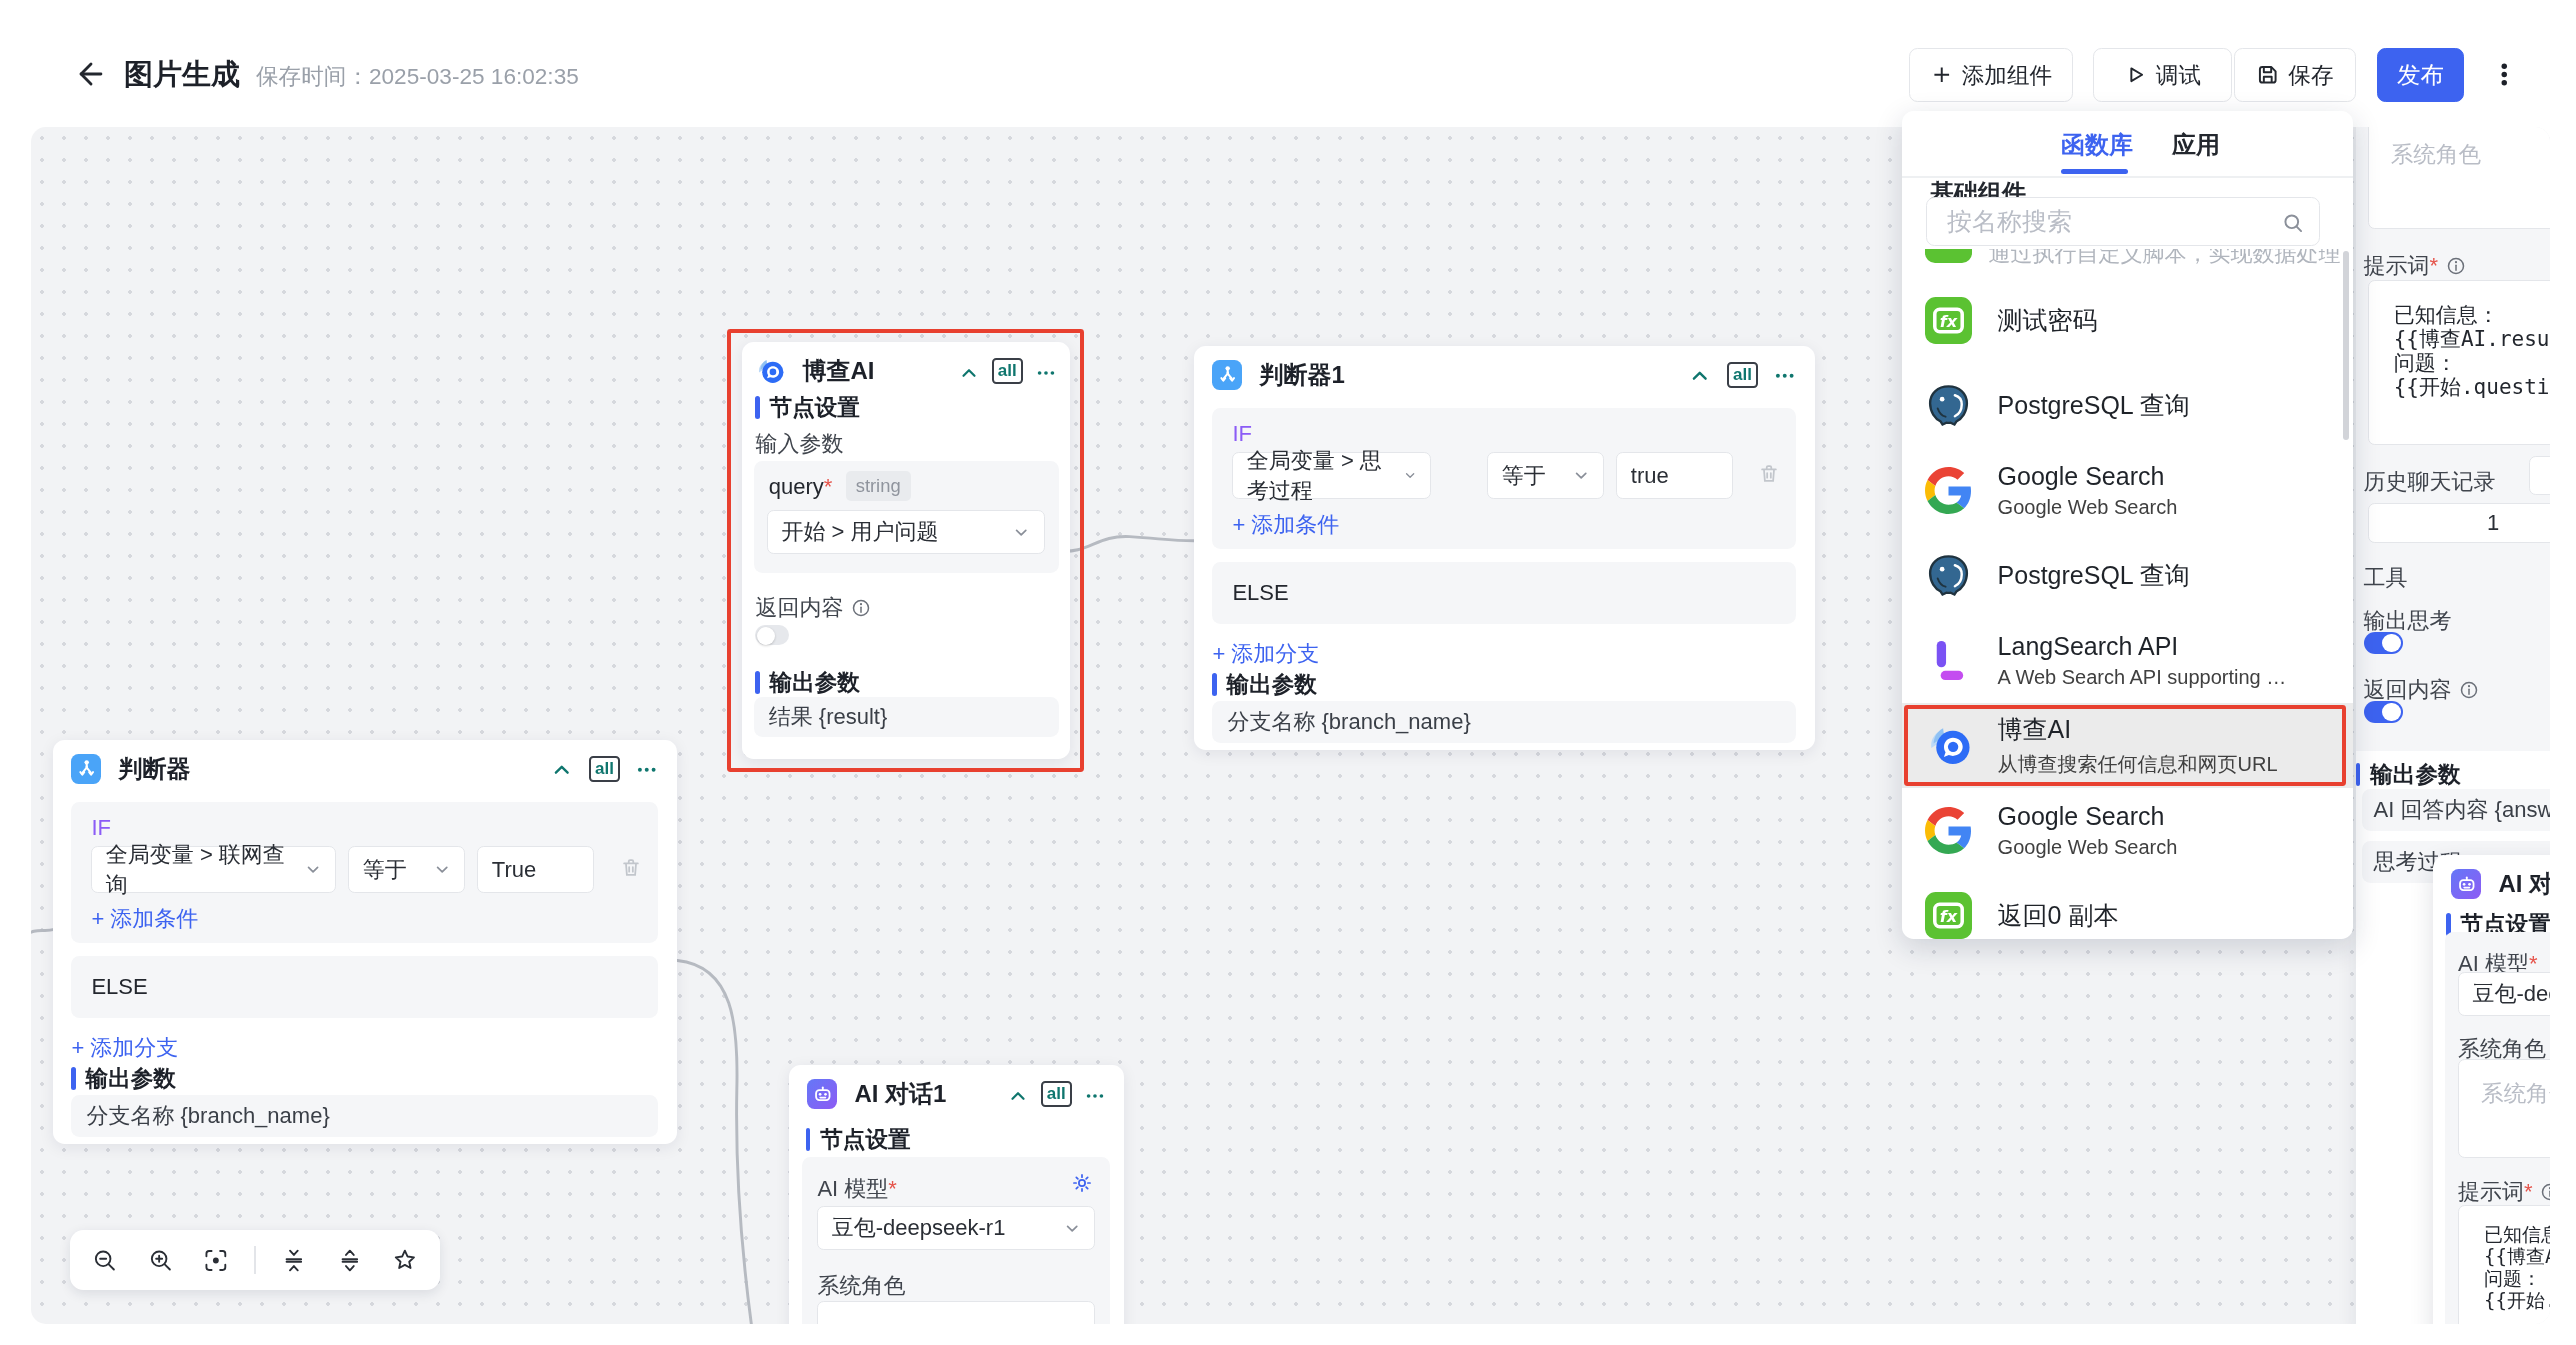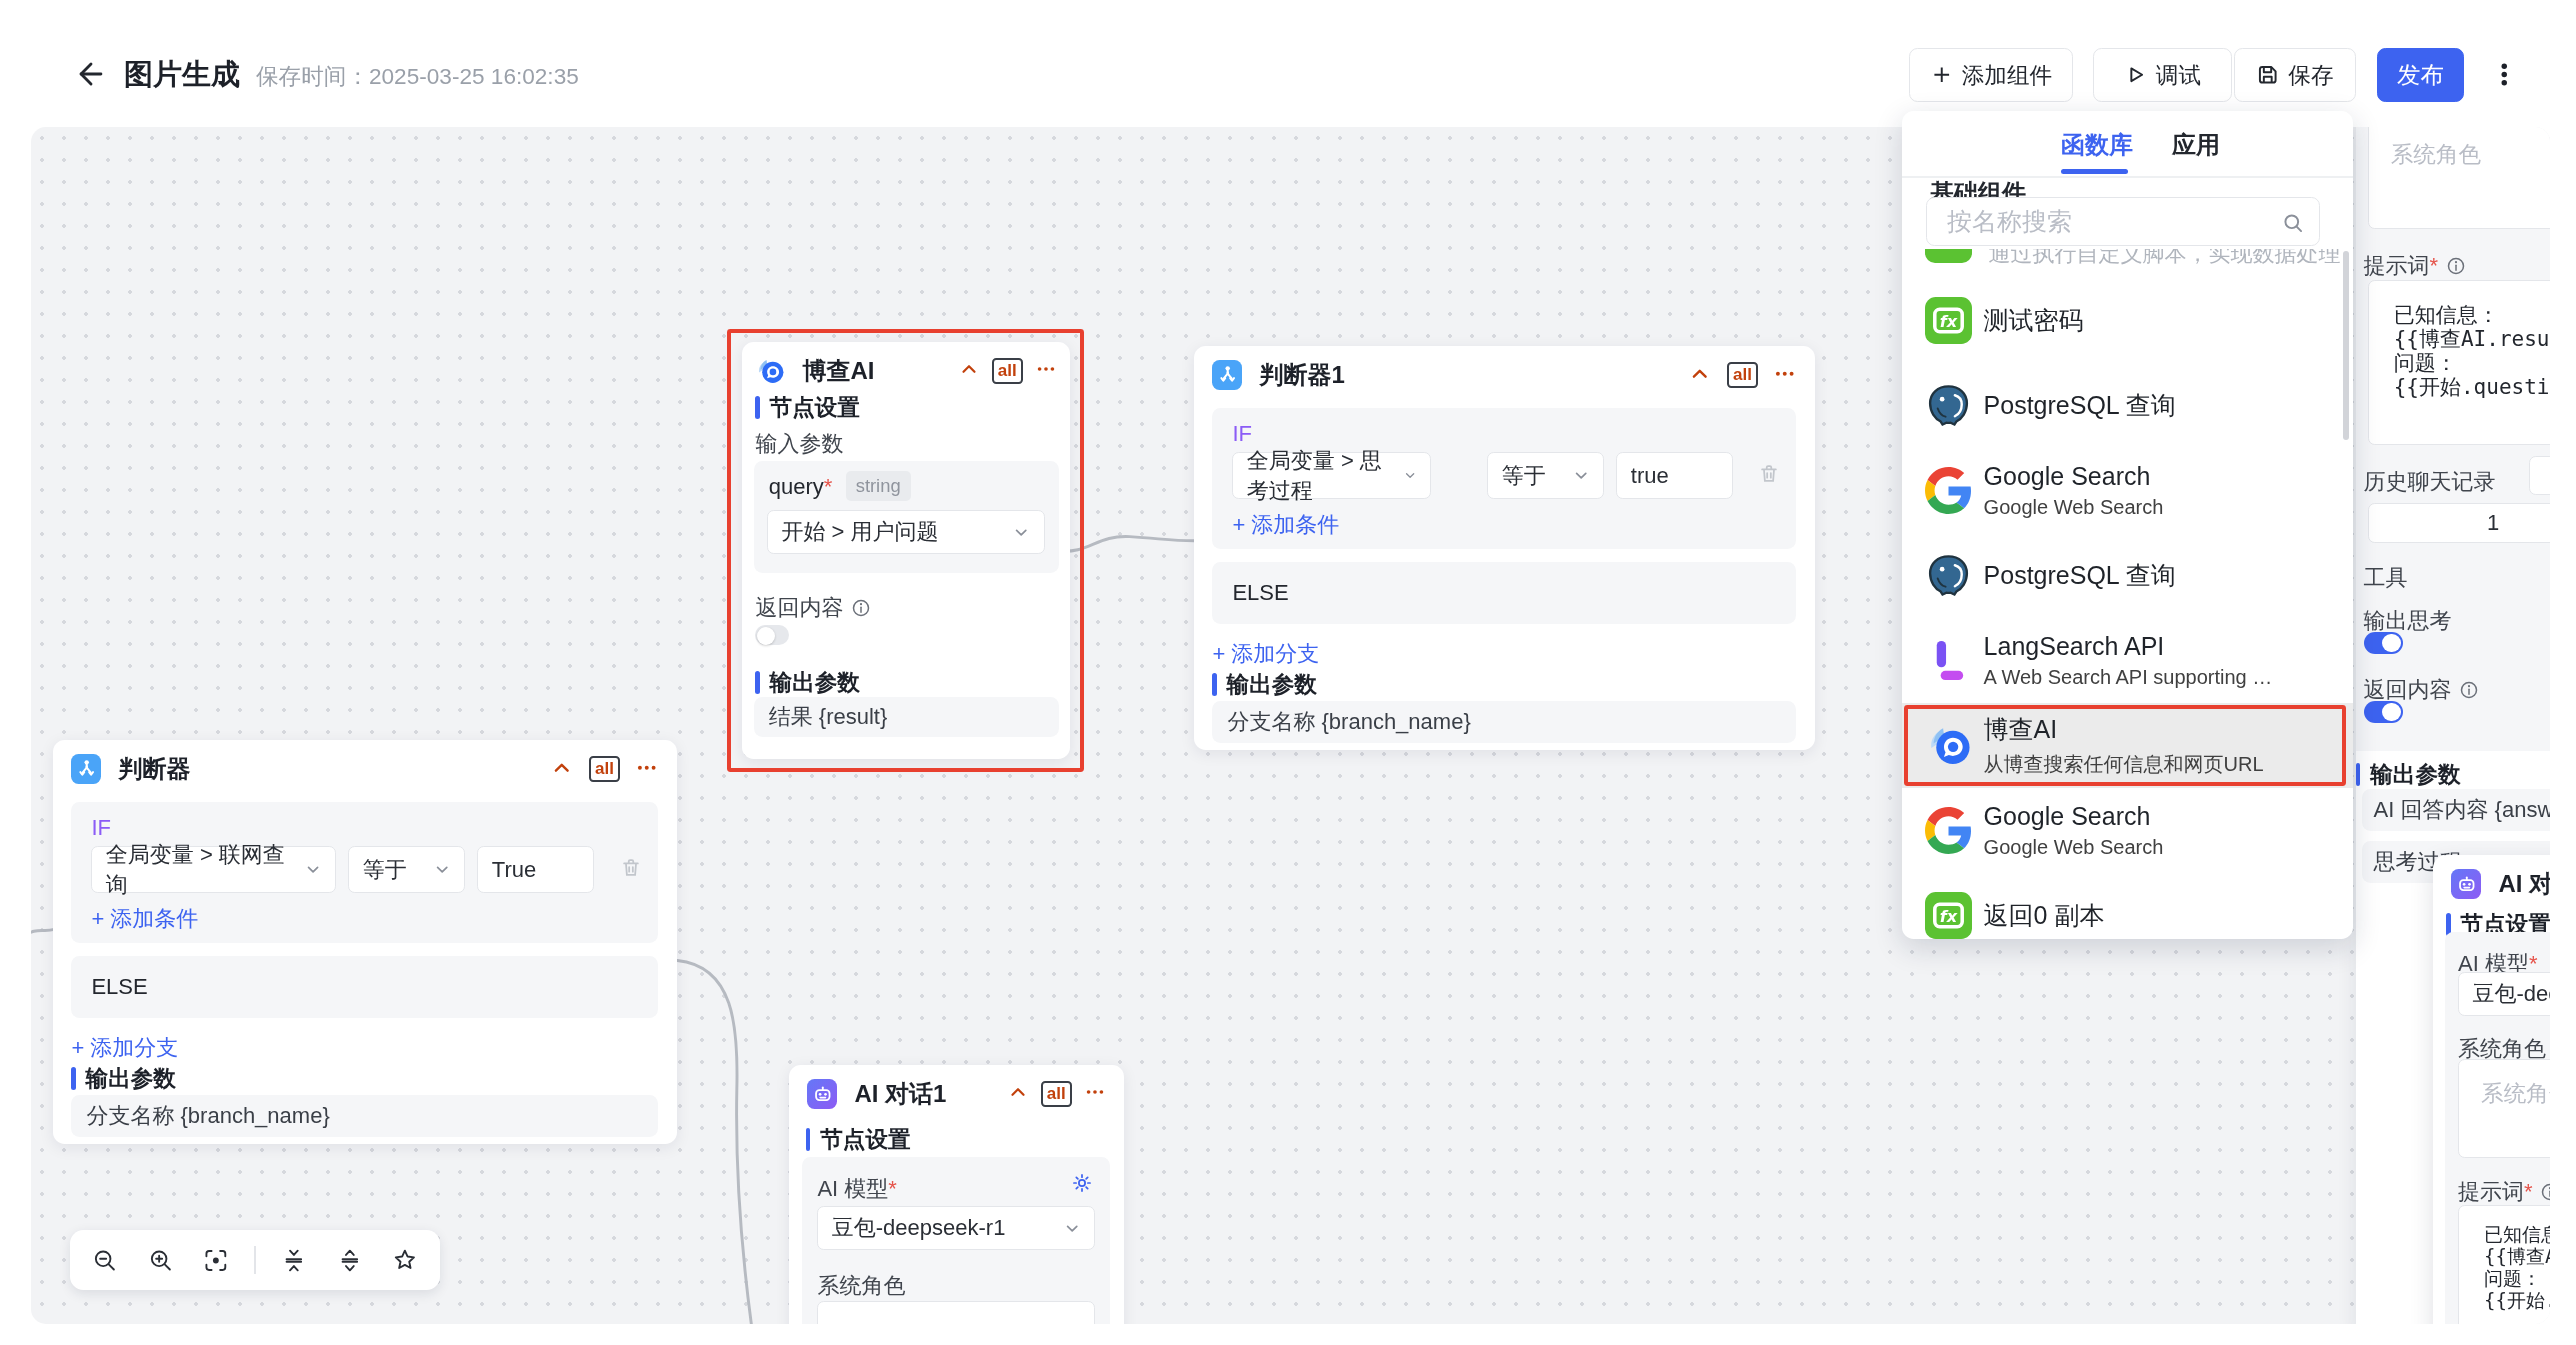--- a/index.html
+++ b/index.html
@@ -34,21 +34,21 @@
 
   .card{position:absolute;background:#fff;border-radius:11.7px;box-shadow:0 3.4px 15px rgba(20,30,60,.08)}
   .node-hd{position:absolute;left:0;top:0;right:0;height:57px;display:flex;align-items:center;padding:0 18.4px;gap:17px}
   .node-icon{width:30px;height:30px;border-radius:7.5px;flex:0 0 auto;display:flex;align-items:center;justify-content:center}
   .node-icon svg{width:100%;height:100%}
   .node-icon.judge{background:#4aa4f8}
   .node-icon.judge svg{width:78%;height:78%}
   .node-icon.robot{background:linear-gradient(135deg,#6478f7,#8d5bf4)}
   .node-icon.robot svg{width:72%;height:72%}
   .node-title{font-size:24px;font-weight:700;color:#1d2129;white-space:nowrap}
-  .hd-ics{margin-left:auto;display:flex;align-items:flex-start;gap:15px;color:#c2410c}
+  .hd-ics{margin-left:auto;display:flex;align-items:flex-end;gap:15px;color:#0f766e}
   .all-badge{border:2.1px solid #3a3f47;border-radius:4.2px;font-size:17px;font-weight:700;line-height:1;padding:2.5px 4.2px;cursor:pointer}
   .sec{position:absolute;display:flex;align-items:center;gap:10px;font-size:22.6px;font-weight:700;color:#1d2129}
   .sec::before{content:"";width:4.2px;height:22.6px;background:var(--blue);border-radius:2.5px}
   .lbl{position:absolute;font-size:22px;color:#40454d;display:flex;align-items:center;gap:7.5px}
   .gbox{position:absolute;background:var(--box);border-radius:8.4px}
   .dd{position:absolute;background:#fff;border:1.7px solid var(--border);border-radius:6.7px;display:flex;align-items:center;
       padding:0 13.4px;font-size:22px;color:#2a2e35;cursor:pointer}
   .dd .chev{margin-left:auto;color:#8a8f99}
   .inp{position:absolute;background:#fff;border:1.7px solid var(--border);border-radius:6.7px;font-size:22px;color:#2a2e35;
        padding:0 13.4px;display:flex;align-items:center}
@@ -78,21 +78,21 @@
   .tab{position:absolute;top:18.4px;font-size:24px;font-weight:600;color:#23272e;cursor:pointer;white-space:nowrap}
   .tab.active{color:var(--blue)}
   .tab-underline{position:absolute;left:159px;top:58px;width:67px;height:5px;border-radius:2.5px;background:var(--blue)}
   .tab-divider{position:absolute;left:0;top:65px;right:0;height:1.7px;background:#eef0f2}
   .search{position:absolute;left:24px;top:86px;width:394px;height:49px;border:1.7px solid var(--border);border-radius:8.4px;background:#fff}
   .search input{position:absolute;inset:0;border:none;outline:none;background:transparent;padding:0 50px 0 20px;
      font-size:25px;font-family:"Liberation Sans",sans-serif;color:#2a2e35}
   .search input::placeholder{color:var(--faint)}
   .search .ic{position:absolute;right:15px;top:12.6px;color:#8b909a}
   .liblist{position:absolute;left:0;top:138px;right:0;bottom:0;overflow:hidden}
-  .lib-item{position:relative;min-height:85px;display:flex;align-items:center;gap:12px;padding:8.4px 22.6px;cursor:pointer}
+  .lib-item{position:relative;min-height:85px;display:flex;align-items:center;gap:26px;padding:8.4px 22.6px;cursor:pointer}
   .li-icon{width:47px;height:47px;flex:0 0 auto}
   .li-icon svg{width:100%;height:100%}
   .li-text{display:flex;flex-direction:column;gap:5px;min-width:0}
   .li-title{font-size:25px;color:#1f2329;white-space:nowrap}
   .li-desc{font-size:20px;color:#404040;white-space:nowrap}
   .lib-item.hl{background:#ebebeb}
   .lib-item.hl::after{content:"";position:absolute;inset:1.7px 7.5px 1.7px 1.7px;border:4.2px solid var(--red);border-radius:3.4px;pointer-events:none}
   .partial-item{position:relative;height:34px;margin-top:-5px;display:flex;align-items:flex-start;gap:17px;padding:0 22.6px;overflow:hidden}
   .partial-icon{width:47px;height:28.5px;margin-top:-10px;border-radius:10px;background:var(--green);flex:0 0 auto}
   .partial-desc{font-size:22px;color:#b0b5bd;margin-top:-5px;white-space:nowrap}

